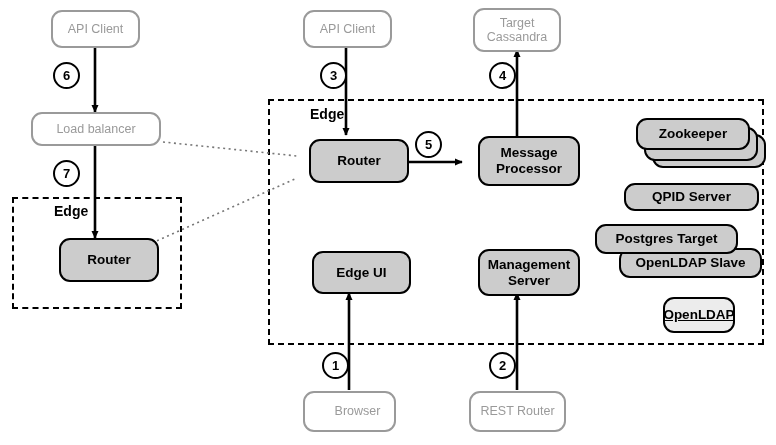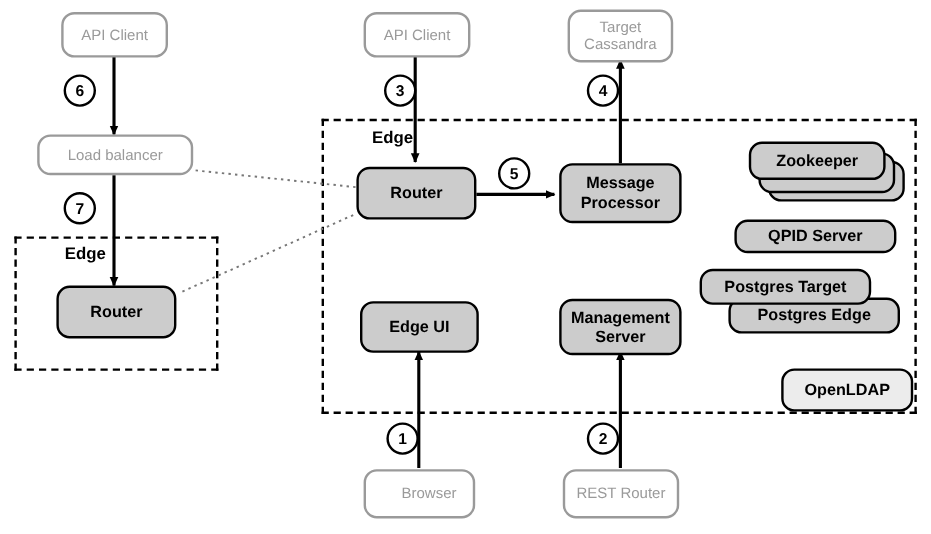--- a/index.html
+++ b/index.html
@@ -5,21 +5,21 @@
   html,body{margin:0;padding:0;background:#ffffff;}
   body{width:776px;height:445px;position:relative;overflow:hidden;
        font-family:"Liberation Sans",sans-serif;}
   #canvas{position:absolute;left:0;top:0;width:776px;height:445px;}
 
   .node{position:absolute;box-sizing:border-box;display:flex;align-items:center;
         justify-content:center;text-align:center;line-height:1.15;}
 
   
   .solid{background:#cccccc;border:2.5px solid #000000;border-radius:11px;
-         color:#000000;font-weight:bold;font-size:13.5px;z-index:6;}
+         color:#000000;font-weight:bold;font-size:13.5px;z-index:6;margin-left:12px;}
   .solid.light{background:#ececec;}
 
   
   .ghost{background:#ffffff;border:2px solid #9a9a9a;border-radius:11px;
          color:#9a9a9a;font-weight:normal;font-size:12.5px;z-index:6;}
 
   
   .group{position:absolute;box-sizing:border-box;border:2px dashed #000000;
          background:transparent;z-index:1;}
   .group-label{position:absolute;font-weight:bold;font-size:14px;color:#000;
@@ -126,27 +126,27 @@
   </div>
   <div class="node solid" style="left:624px;top:118px;width:114px;height:32px;z-index:5;">
     <span>Zookeeper</span>
   </div>
 
   <div class="node solid" style="left:612px;top:183px;width:135px;height:28px;">
     <span>QPID Server</span>
   </div>
 
   <div class="node solid" style="left:607px;top:248px;width:143px;height:30px;z-index:4;">
-    <span>Postgres Edge</span>
+    <span>OpenLDAP Slave</span>
   </div>
   <div class="node solid" style="left:583px;top:224px;width:143px;height:30px;z-index:5;">
     <span>Postgres Target</span>
   </div>
 
-  <div class="node solid light" style="left:651px;top:307px;width:110px;height:36px;">
+  <div class="node solid light" style="left:651px;top:297px;width:72px;height:36px;text-decoration:underline;">
     <span>OpenLDAP</span>
   </div>
 
   <div class="badge" style="left:53px;top:62px;">
     <span>6</span>
   </div>
   <div class="badge" style="left:53px;top:160px;">
     <span>7</span>
   </div>
   <div class="badge" style="left:320px;top:62px;">

